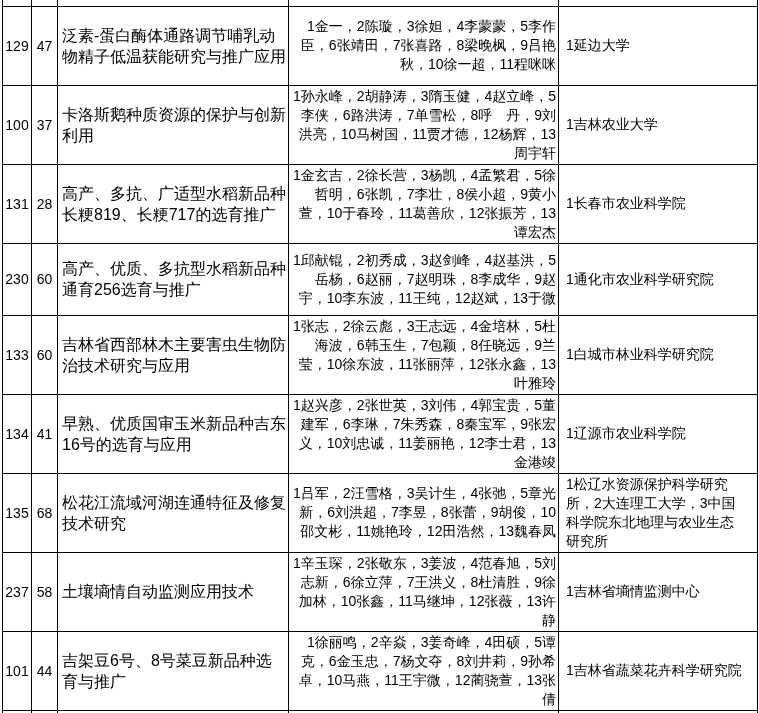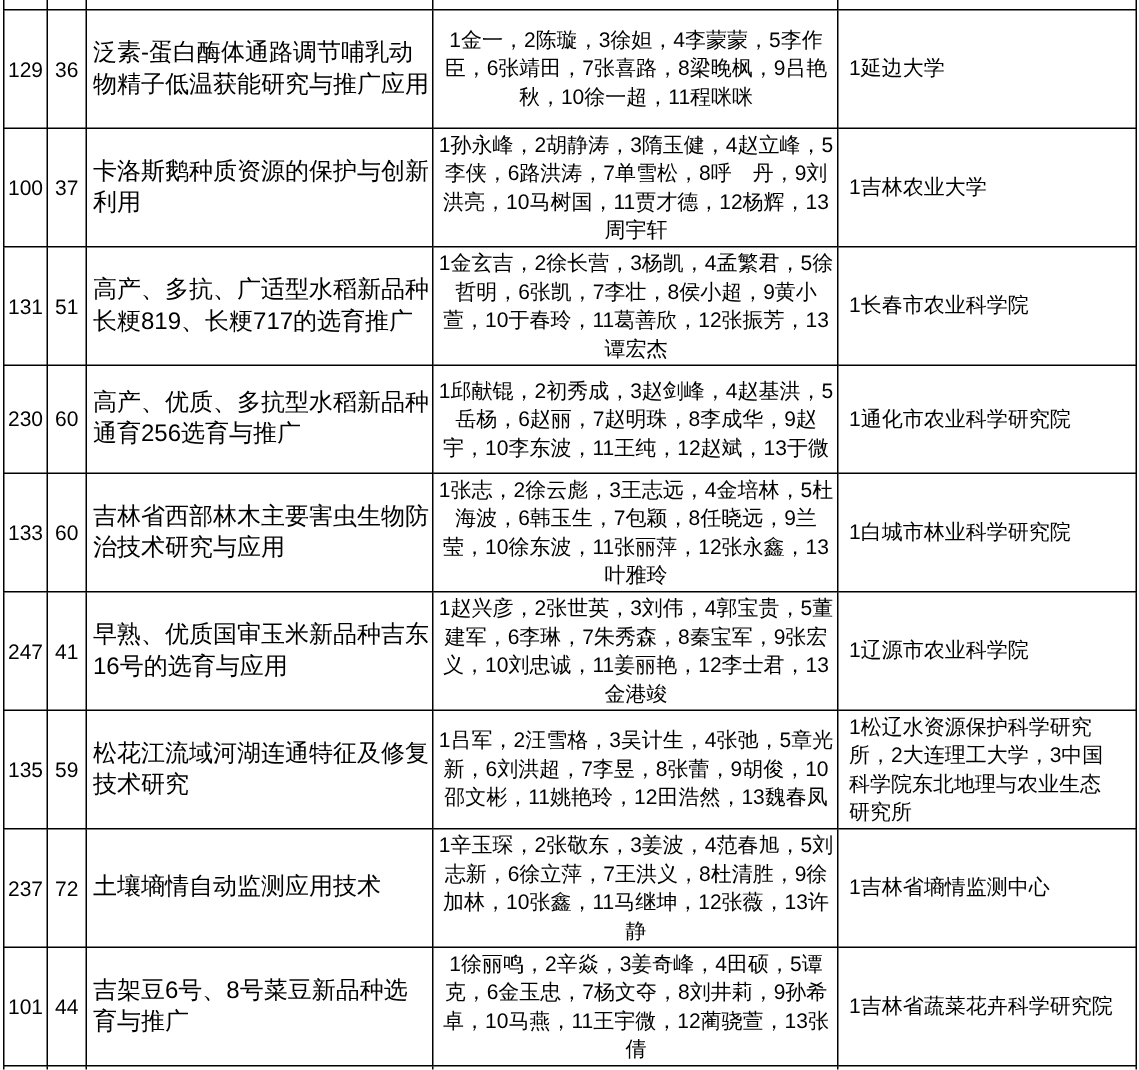--- a/index.html
+++ b/index.html
@@ -35,21 +35,21 @@
   td.c-title {
     font-size: 16px;
     line-height: 21px;
     padding: 1px 2px 1px 4px;
     text-align: left;
   }
   td.c-members {
     font-size: 14px;
     line-height: 19px;
     padding: 1px 2px 1px 3px;
-    text-align: center;
+    text-align: right;
   }
   td.c-inst {
     font-size: 14px;
     line-height: 19px;
     padding: 1px 12px 1px 7px;
     text-align: left;
   }
 </style>
 </head>
 <body>
@@ -68,37 +68,37 @@
         <tr class="sliver-top" style="height:6px">
       <td></td>
       <td></td>
       <td></td>
       <td></td>
       <td></td>
     </tr>
 
     <tr style="height:79px">
       <td class="c-seq">129</td>
-      <td class="c-no">36</td>
+      <td class="c-no">47</td>
       <td class="c-title">泛素-蛋白酶体通路调节哺乳动物精子低温获能研究与推广应用</td>
       <td class="c-members">1金一，2陈璇，3徐妲，4李蒙蒙，5李作臣，6张靖田，7张喜路，8梁晚枫，9吕艳秋，10徐一超，11程咪咪</td>
       <td class="c-inst">1延边大学</td>
     </tr>
 
     <tr style="height:70px">
       <td class="c-seq">100</td>
       <td class="c-no">37</td>
       <td class="c-title">卡洛斯鹅种质资源的保护与创新利用</td>
       <td class="c-members">1孙永峰，2胡静涛，3隋玉健，4赵立峰，5李侠，6路洪涛，7单雪松，8呼　丹，9刘洪亮，10马树国，11贾才德，12杨辉，13周宇轩</td>
       <td class="c-inst">1吉林农业大学</td>
     </tr>
 
     <tr style="height:73px">
       <td class="c-seq">131</td>
-      <td class="c-no">51</td>
+      <td class="c-no">28</td>
       <td class="c-title">高产、多抗、广适型水稻新品种长粳819、长粳717的选育推广</td>
       <td class="c-members">1金玄吉，2徐长营，3杨凯，4孟繁君，5徐哲明，6张凯，7李壮，8侯小超，9黄小萱，10于春玲，11葛善欣，12张振芳，13谭宏杰</td>
       <td class="c-inst">1长春市农业科学院</td>
     </tr>
 
     <tr style="height:72px">
       <td class="c-seq">230</td>
       <td class="c-no">60</td>
       <td class="c-title">高产、优质、多抗型水稻新品种通育256选育与推广</td>
       <td class="c-members">1邱献锟，2初秀成，3赵剑峰，4赵基洪，5岳杨，6赵丽，7赵明珠，8李成华，9赵宇，10李东波，11王纯，12赵斌，13于微</td>
@@ -107,38 +107,38 @@
 
     <tr style="height:70px">
       <td class="c-seq">133</td>
       <td class="c-no">60</td>
       <td class="c-title">吉林省西部林木主要害虫生物防治技术研究与应用</td>
       <td class="c-members">1张志，2徐云彪，3王志远，4金培林，5杜海波，6韩玉生，7包颖，8任晓远，9兰莹，10徐东波，11张丽萍，12张永鑫，13叶雅玲</td>
       <td class="c-inst">1白城市林业科学研究院</td>
     </tr>
 
     <tr style="height:67px">
-      <td class="c-seq">247</td>
+      <td class="c-seq">134</td>
       <td class="c-no">41</td>
       <td class="c-title">早熟、优质国审玉米新品种吉东16号的选育与应用</td>
       <td class="c-members">1赵兴彦，2张世英，3刘伟，4郭宝贵，5董建军，6李琳，7朱秀森，8秦宝军，9张宏义，10刘忠诚，11姜丽艳，12李士君，13金港竣</td>
       <td class="c-inst">1辽源市农业科学院</td>
     </tr>
 
     <tr style="height:73px">
       <td class="c-seq">135</td>
-      <td class="c-no">59</td>
+      <td class="c-no">68</td>
       <td class="c-title">松花江流域河湖连通特征及修复技术研究</td>
       <td class="c-members">1吕军，2汪雪格，3吴计生，4张弛，5章光新，6刘洪超，7李昱，8张蕾，9胡俊，10邵文彬，11姚艳玲，12田浩然，13魏春凤</td>
       <td class="c-inst">1松辽水资源保护科学研究所，2大连理工大学，3中国科学院东北地理与农业生态研究所</td>
     </tr>
 
     <tr style="height:68px">
       <td class="c-seq">237</td>
-      <td class="c-no">72</td>
+      <td class="c-no">58</td>
       <td class="c-title">土壤墒情自动监测应用技术</td>
       <td class="c-members">1辛玉琛，2张敬东，3姜波，4范春旭，5刘志新，6徐立萍，7王洪义，8杜清胜，9徐加林，10张鑫，11马继坤，12张薇，13许静</td>
       <td class="c-inst">1吉林省墒情监测中心</td>
     </tr>
 
     <tr style="height:67px">
       <td class="c-seq">101</td>
       <td class="c-no">44</td>
       <td class="c-title">吉架豆6号、8号菜豆新品种选育与推广</td>
       <td class="c-members">1徐丽鸣，2辛焱，3姜奇峰，4田硕，5谭克，6金玉忠，7杨文夺，8刘井莉，9孙希卓，10马燕，11王宇微，12蔺骁萱，13张倩</td>

